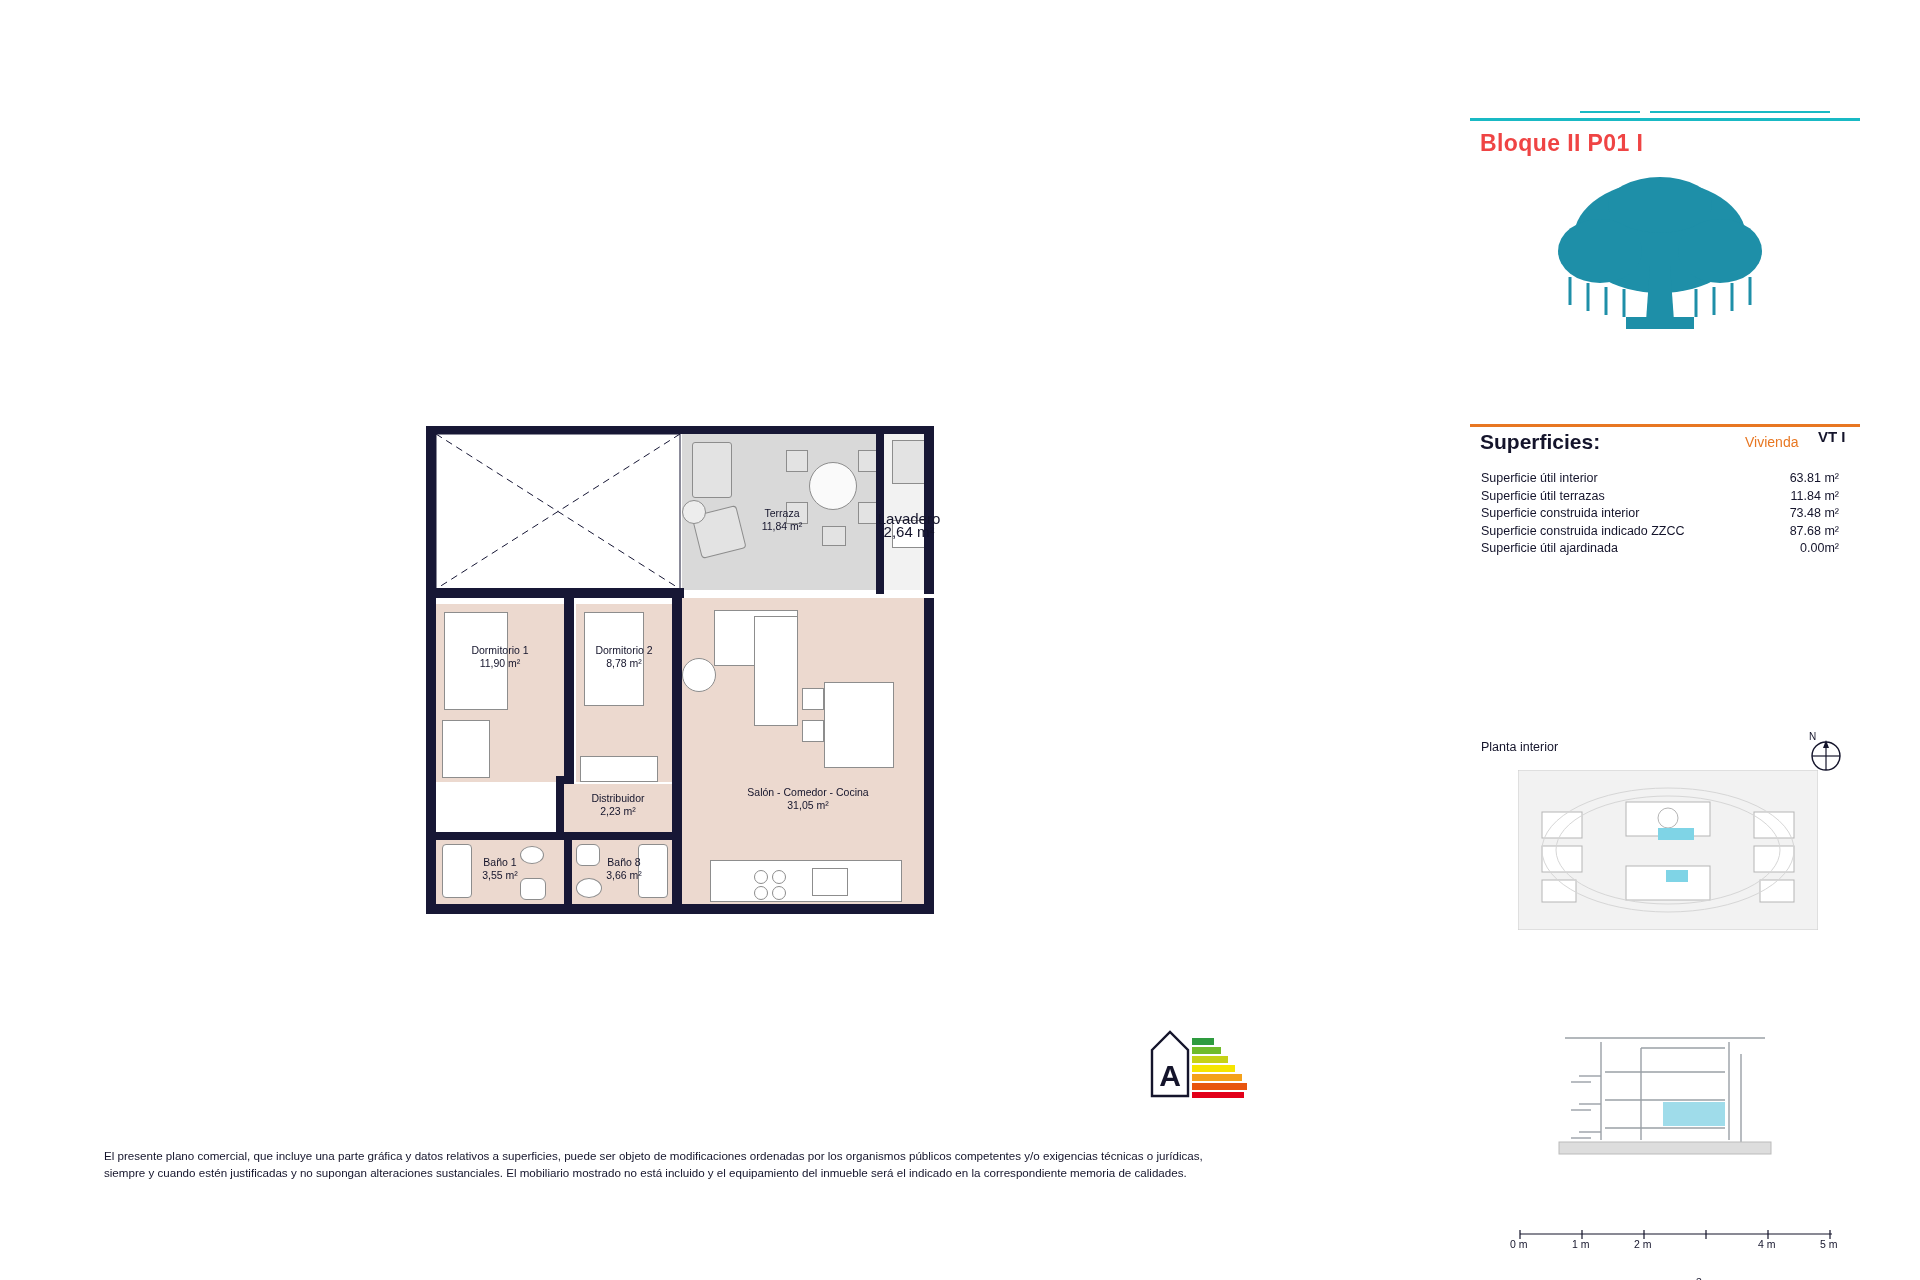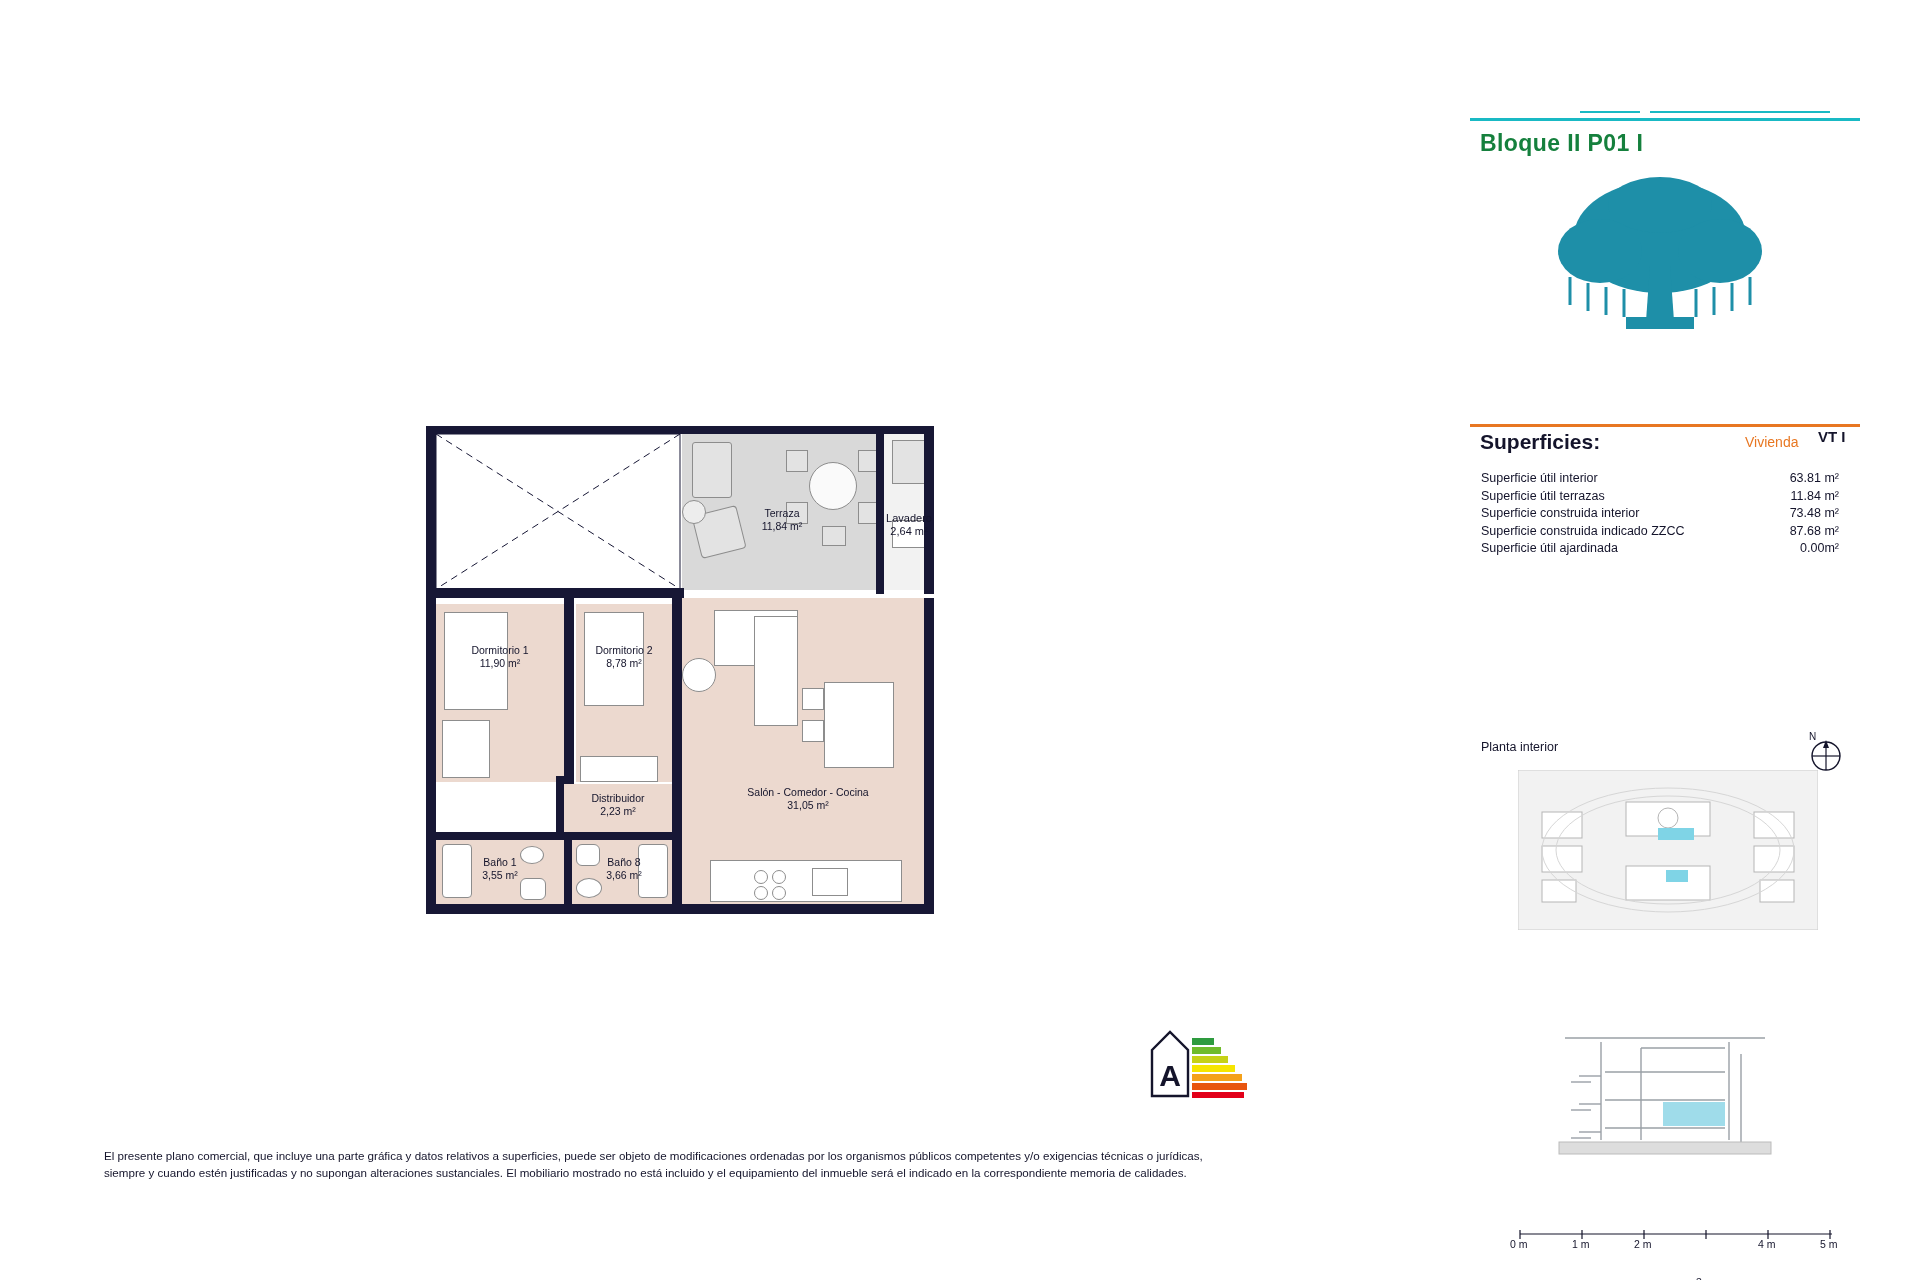--- a/index.html
+++ b/index.html
@@ -6,21 +6,21 @@
   body{
     width:1920px;height:1280px;background:#ffffff;
     font-family:"Liberation Sans", sans-serif;
     color:#1a1a2e;position:relative;overflow:hidden;
   }
   .page{position:absolute;inset:0;}
   .rule-top{position:absolute;left:1470px;top:118px;width:390px;height:3px;background:#19b9c4;}
   .rule-top:before{content:"";position:absolute;left:110px;top:-7px;width:60px;height:2px;background:#19b9c4;}
   .rule-top:after{content:"";position:absolute;left:180px;top:-7px;width:180px;height:2px;background:#19b9c4;}
 
-  .block-title{position:absolute;left:1480px;top:130px;font-size:23px;font-weight:bold;letter-spacing:.4px;color:#15803d;}
+  .block-title{position:absolute;left:1480px;top:130px;font-size:23px;font-weight:bold;letter-spacing:.4px;color:#ef4444;}
 
   
   .tree-wrap{position:absolute;left:1530px;top:165px;width:260px;height:200px;}
 
   .sup-rule{position:absolute;left:1470px;top:424px;width:390px;height:3px;background:#e87722;}
   .sup-title{position:absolute;left:1480px;top:430px;font-size:21px;font-weight:bold;color:#14142b;}
   .viv-label{position:absolute;left:1745px;top:434px;font-size:14px;color:#e87722;}
   .viv-code{position:absolute;left:1818px;top:428px;font-size:15px;font-weight:bold;color:#14142b;}
 
   .sup-list{position:absolute;left:1481px;top:470px;width:380px;font-size:12.5px;color:#14142b;}
@@ -123,21 +123,21 @@
     <div class="circ" style="left:96px;top:426px;width:22px;height:16px;"></div>
     <div class="furn" style="left:96px;top:458px;width:24px;height:20px;border-radius:6px;"></div>
     <div class="furn" style="left:214px;top:424px;width:28px;height:52px;border-radius:4px;"></div>
     <div class="furn" style="left:152px;top:424px;width:22px;height:20px;border-radius:6px;"></div>
     <div class="circ" style="left:152px;top:458px;width:24px;height:18px;"></div>
 
     <div class="lbl" style="left:305px;top:87px;width:106px;">
       <div>Terraza</div>
       <div>11,84 m²</div>
     </div>
-    <div class="lbl" style="left:440px;top:92px;width:90px;font-size:11px;">
+    <div class="lbl" style="left:440px;top:92px;width:90px;font-size:15px;">
       <div>Lavadero</div>
       <div>2,64 m²</div>
     </div>
     <div class="lbl" style="left:24px;top:224px;width:104px;">
       <div>Dormitorio 1</div>
       <div>11,90 m²</div>
     </div>
     <div class="lbl" style="left:148px;top:224px;width:104px;">
       <div>Dormitorio 2</div>
       <div>8,78 m²</div>

